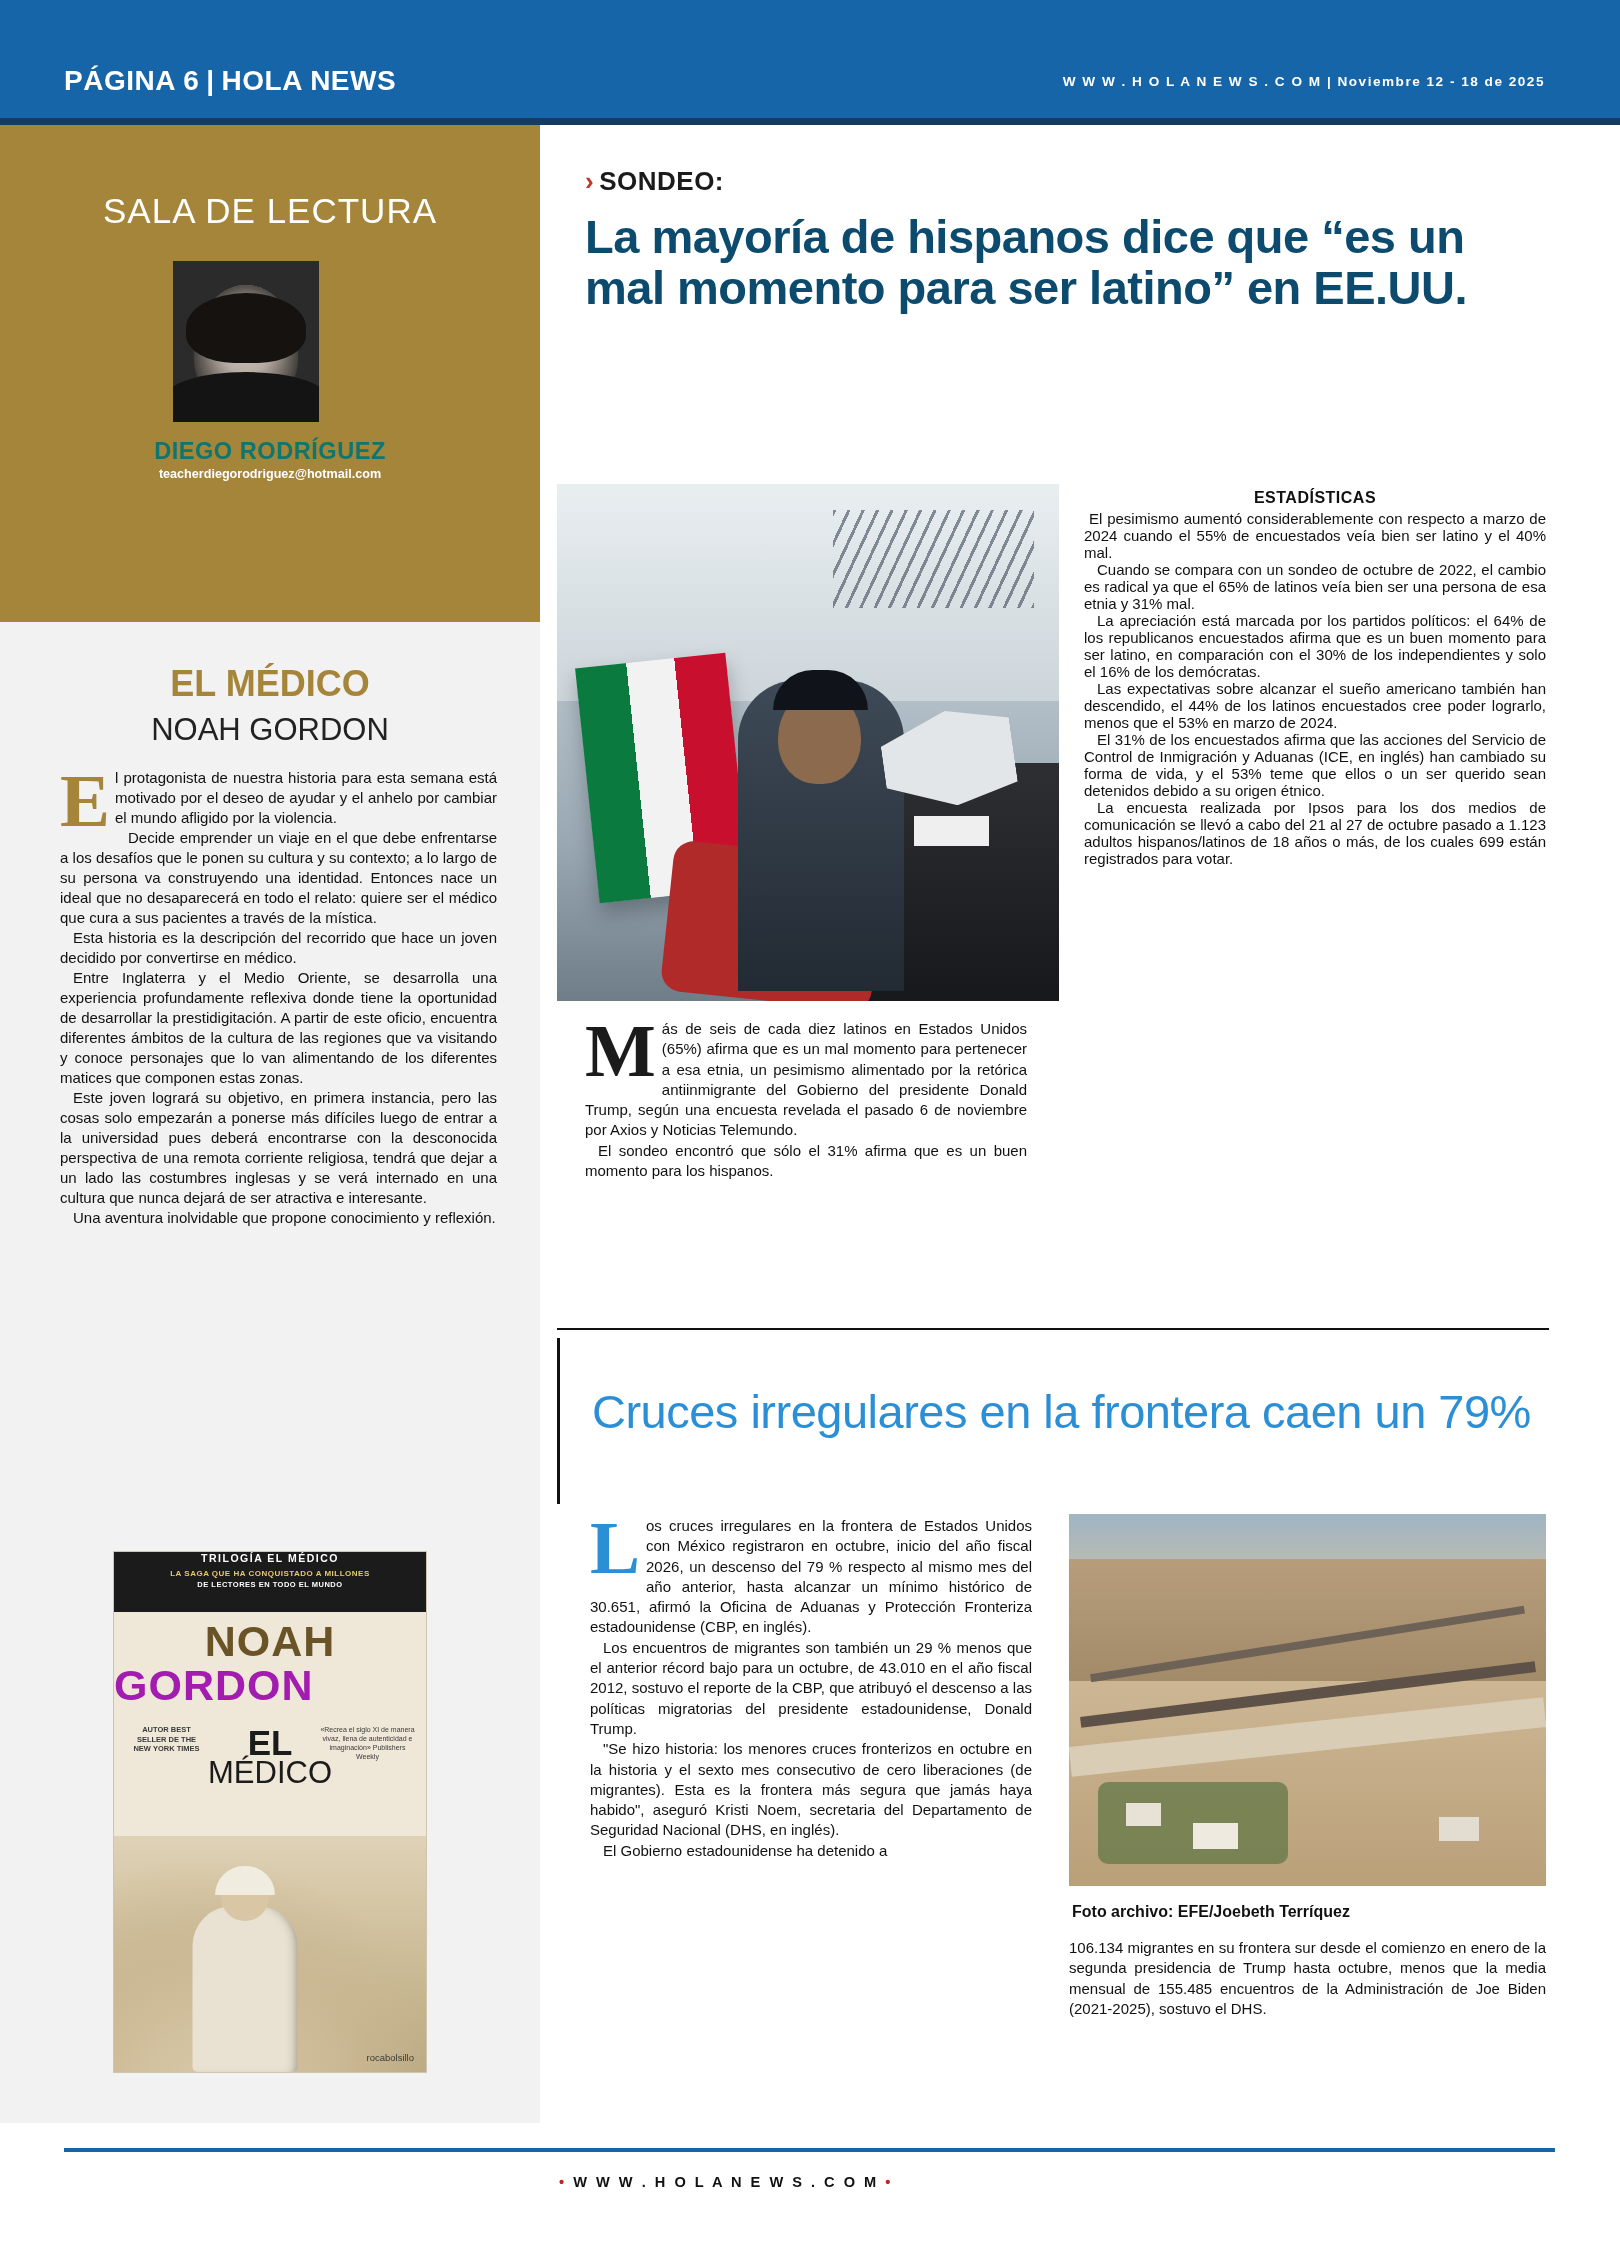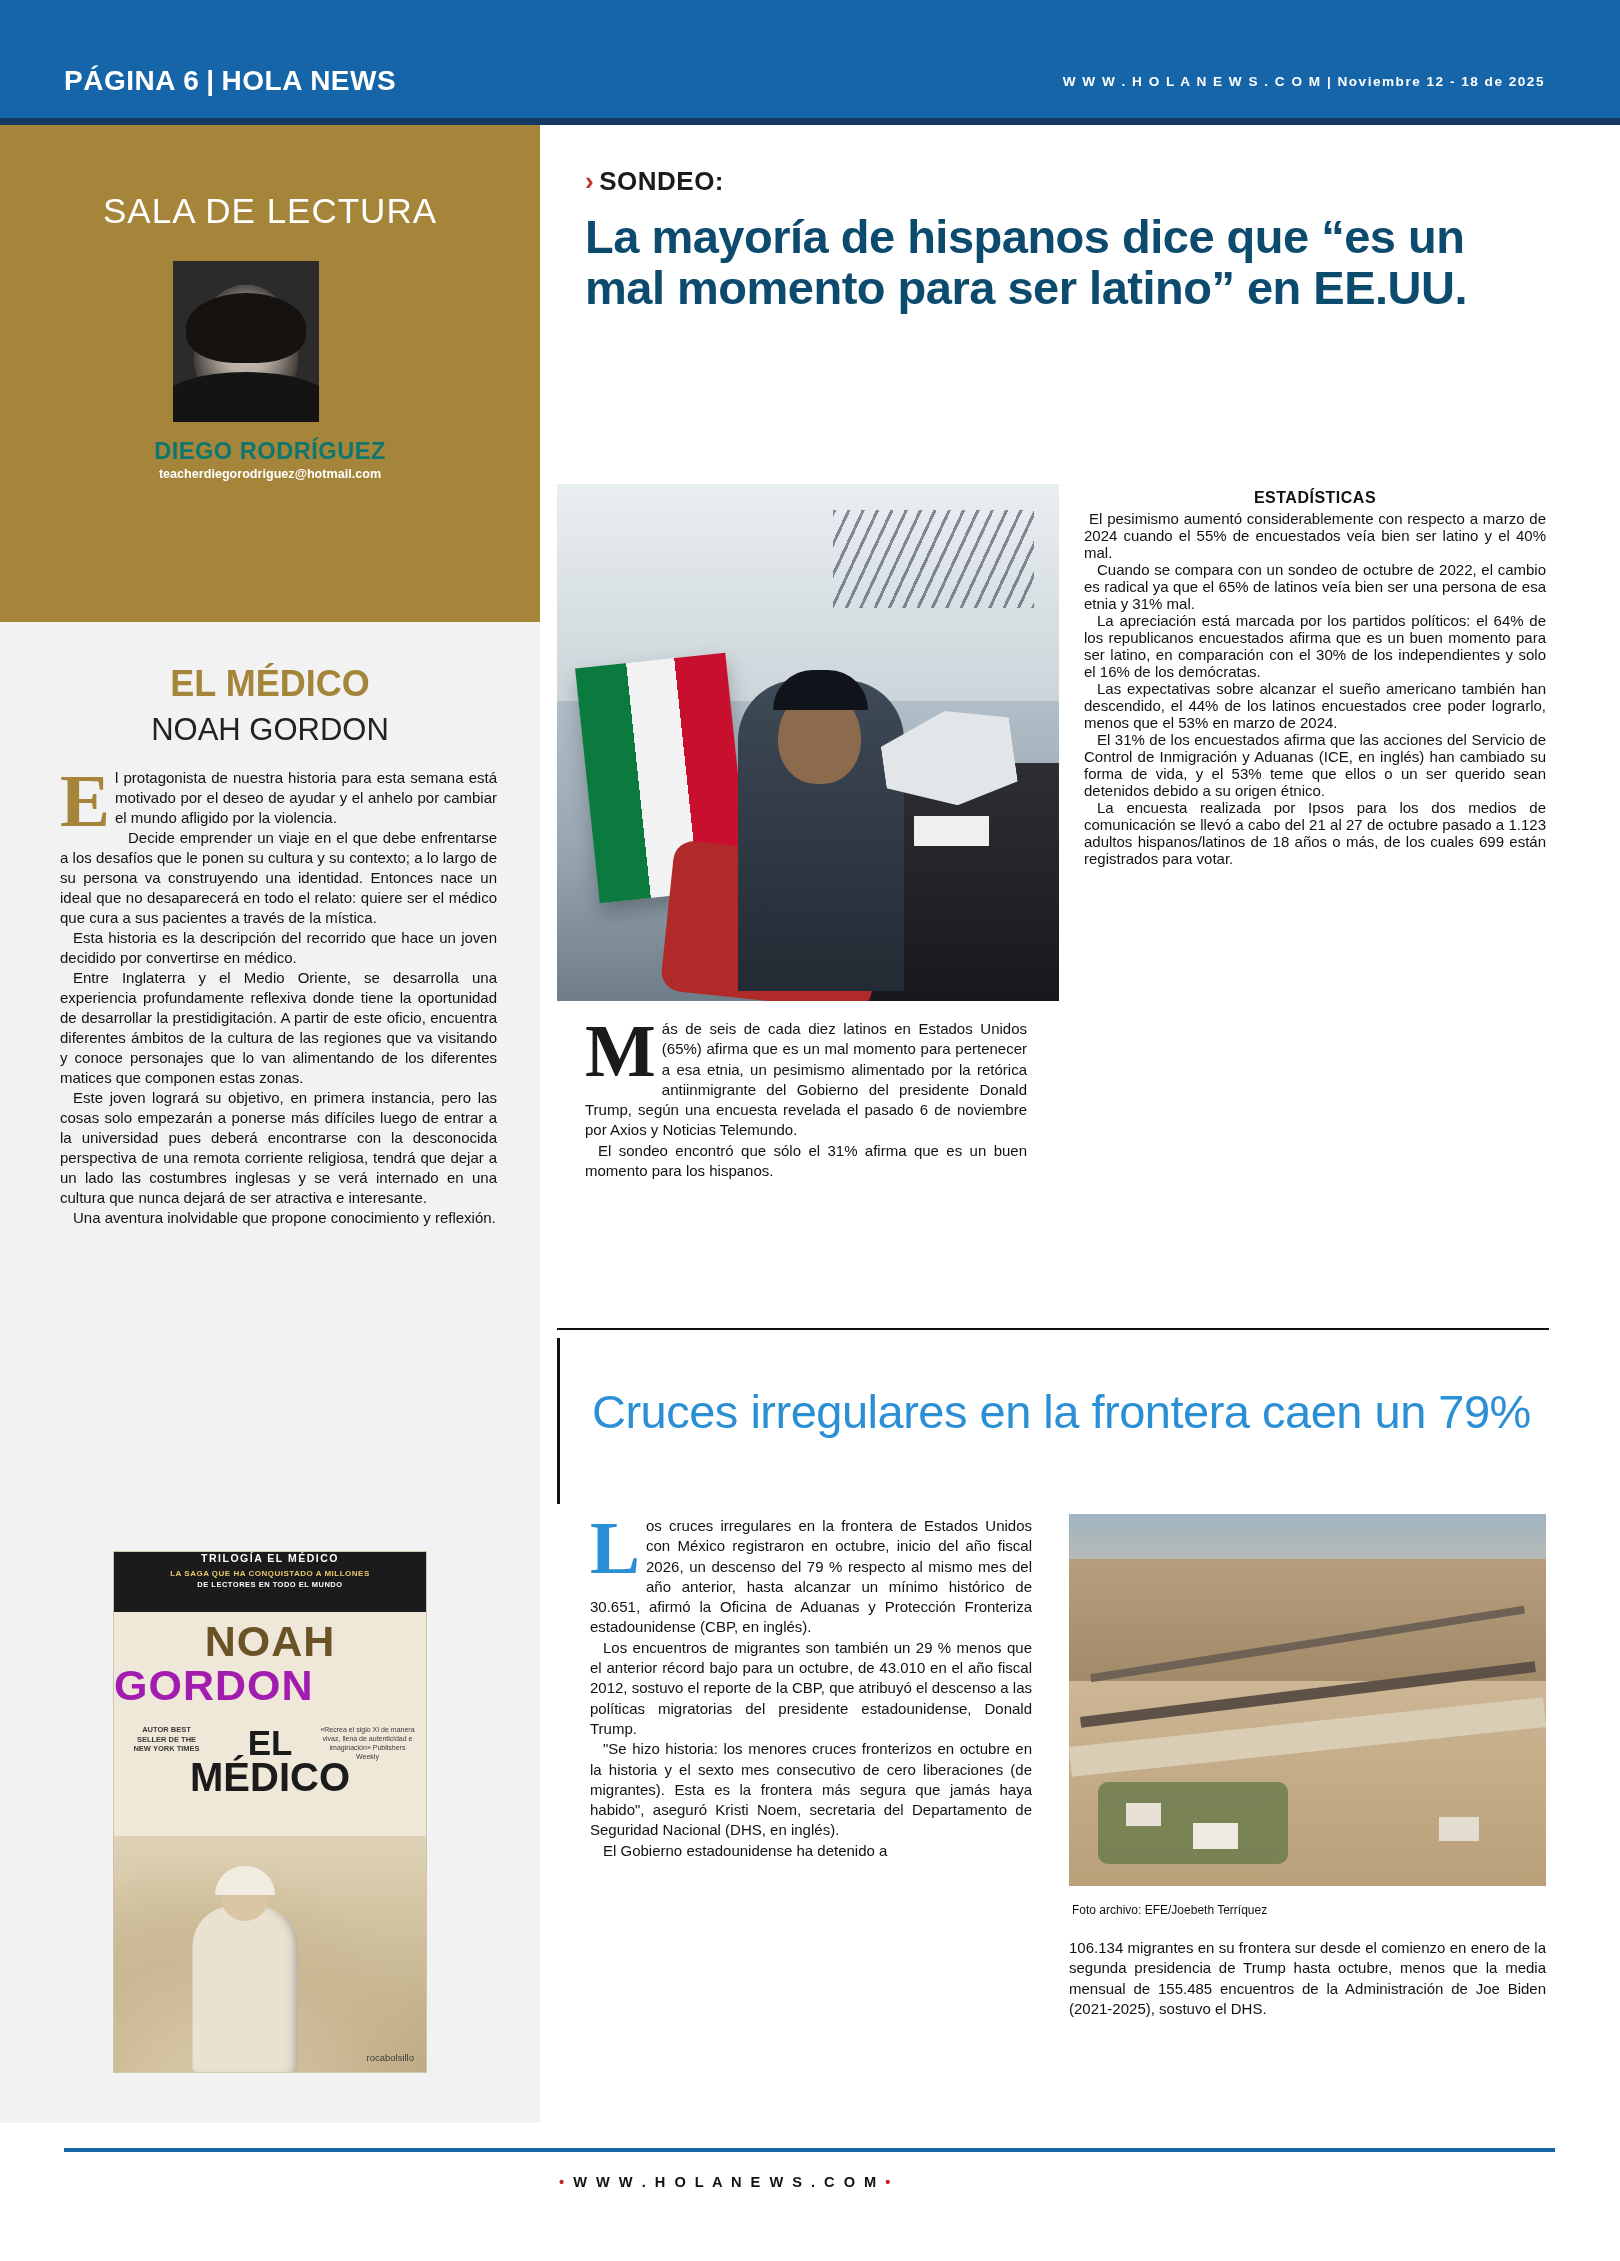--- a/index.html
+++ b/index.html
@@ -118,21 +118,21 @@
   .bc-gordon {
     position:absolute; left:0; top:109px; width:100%; 
     font-size:43px; font-weight:bold; color:#a21caf; letter-spacing:1px;
   }
   .bc-el {
     position:absolute; left:0; top:171px; width:100%; text-align:center;
     font-size:35px; font-weight:bold; color:#1b1b1b;
   }
   .bc-medico {
     position:absolute; left:0; top:203px; width:100%; text-align:center;
-    font-size:40px; font-weight:bold; color:#1b1b1b;
+    font-size:31px; font-weight:normal; color:#1b1b1b;
   }
   .bc-badge {
     position:absolute; left:15px; top:173px; width:75px; text-align:center;
     font-size:7.5px; font-weight:bold; color:#3a3a3a; line-height:9.5px;
   }
   .bc-quote {
     position:absolute; right:11px; top:173px; width:95px;
     font-size:7px; color:#3a3a3a; line-height:9px; text-align:center;
   }
   .bc-art {
@@ -287,21 +287,21 @@
   .p2-road { position:absolute; left:0; top:56%; width:100%; height:30px;
     background:#d9cdb6; transform:rotate(-6deg); }
   .p2-green { position:absolute; left:6%; bottom:6%; width:40%; height:22%;
     background:#6d7d4c; border-radius:10px; opacity:.85;}
   .p2-house1 { position:absolute; left:12%; bottom:16%; width:35px; height:23px; background:#e7e1d6;}
   .p2-house2 { position:absolute; left:26%; bottom:10%; width:45px; height:26px; background:#efeadf;}
   .p2-house3 { position:absolute; right:14%; bottom:12%; width:40px; height:24px; background:#e3ddd1;}
 
   .photo2-credit {
     position:absolute; left:1072px; top:1903px; width:477px;
-    font-size:12px; font-weight:normal; color:#111;
+    font-size:16px; font-weight:bold; color:#111;
   }
   .col2b {
     position:absolute; left:1069px; top:1938px; width:477px;
     font-size:15px; line-height:20.3px; text-align:justify; color:#111;
   }
   .col2b p { margin:0; text-indent:0; }
 
   
   .footer-rule {
     position:absolute; left:64px; top:2148px; width:1491px; height:4px; background:#1565a8;

